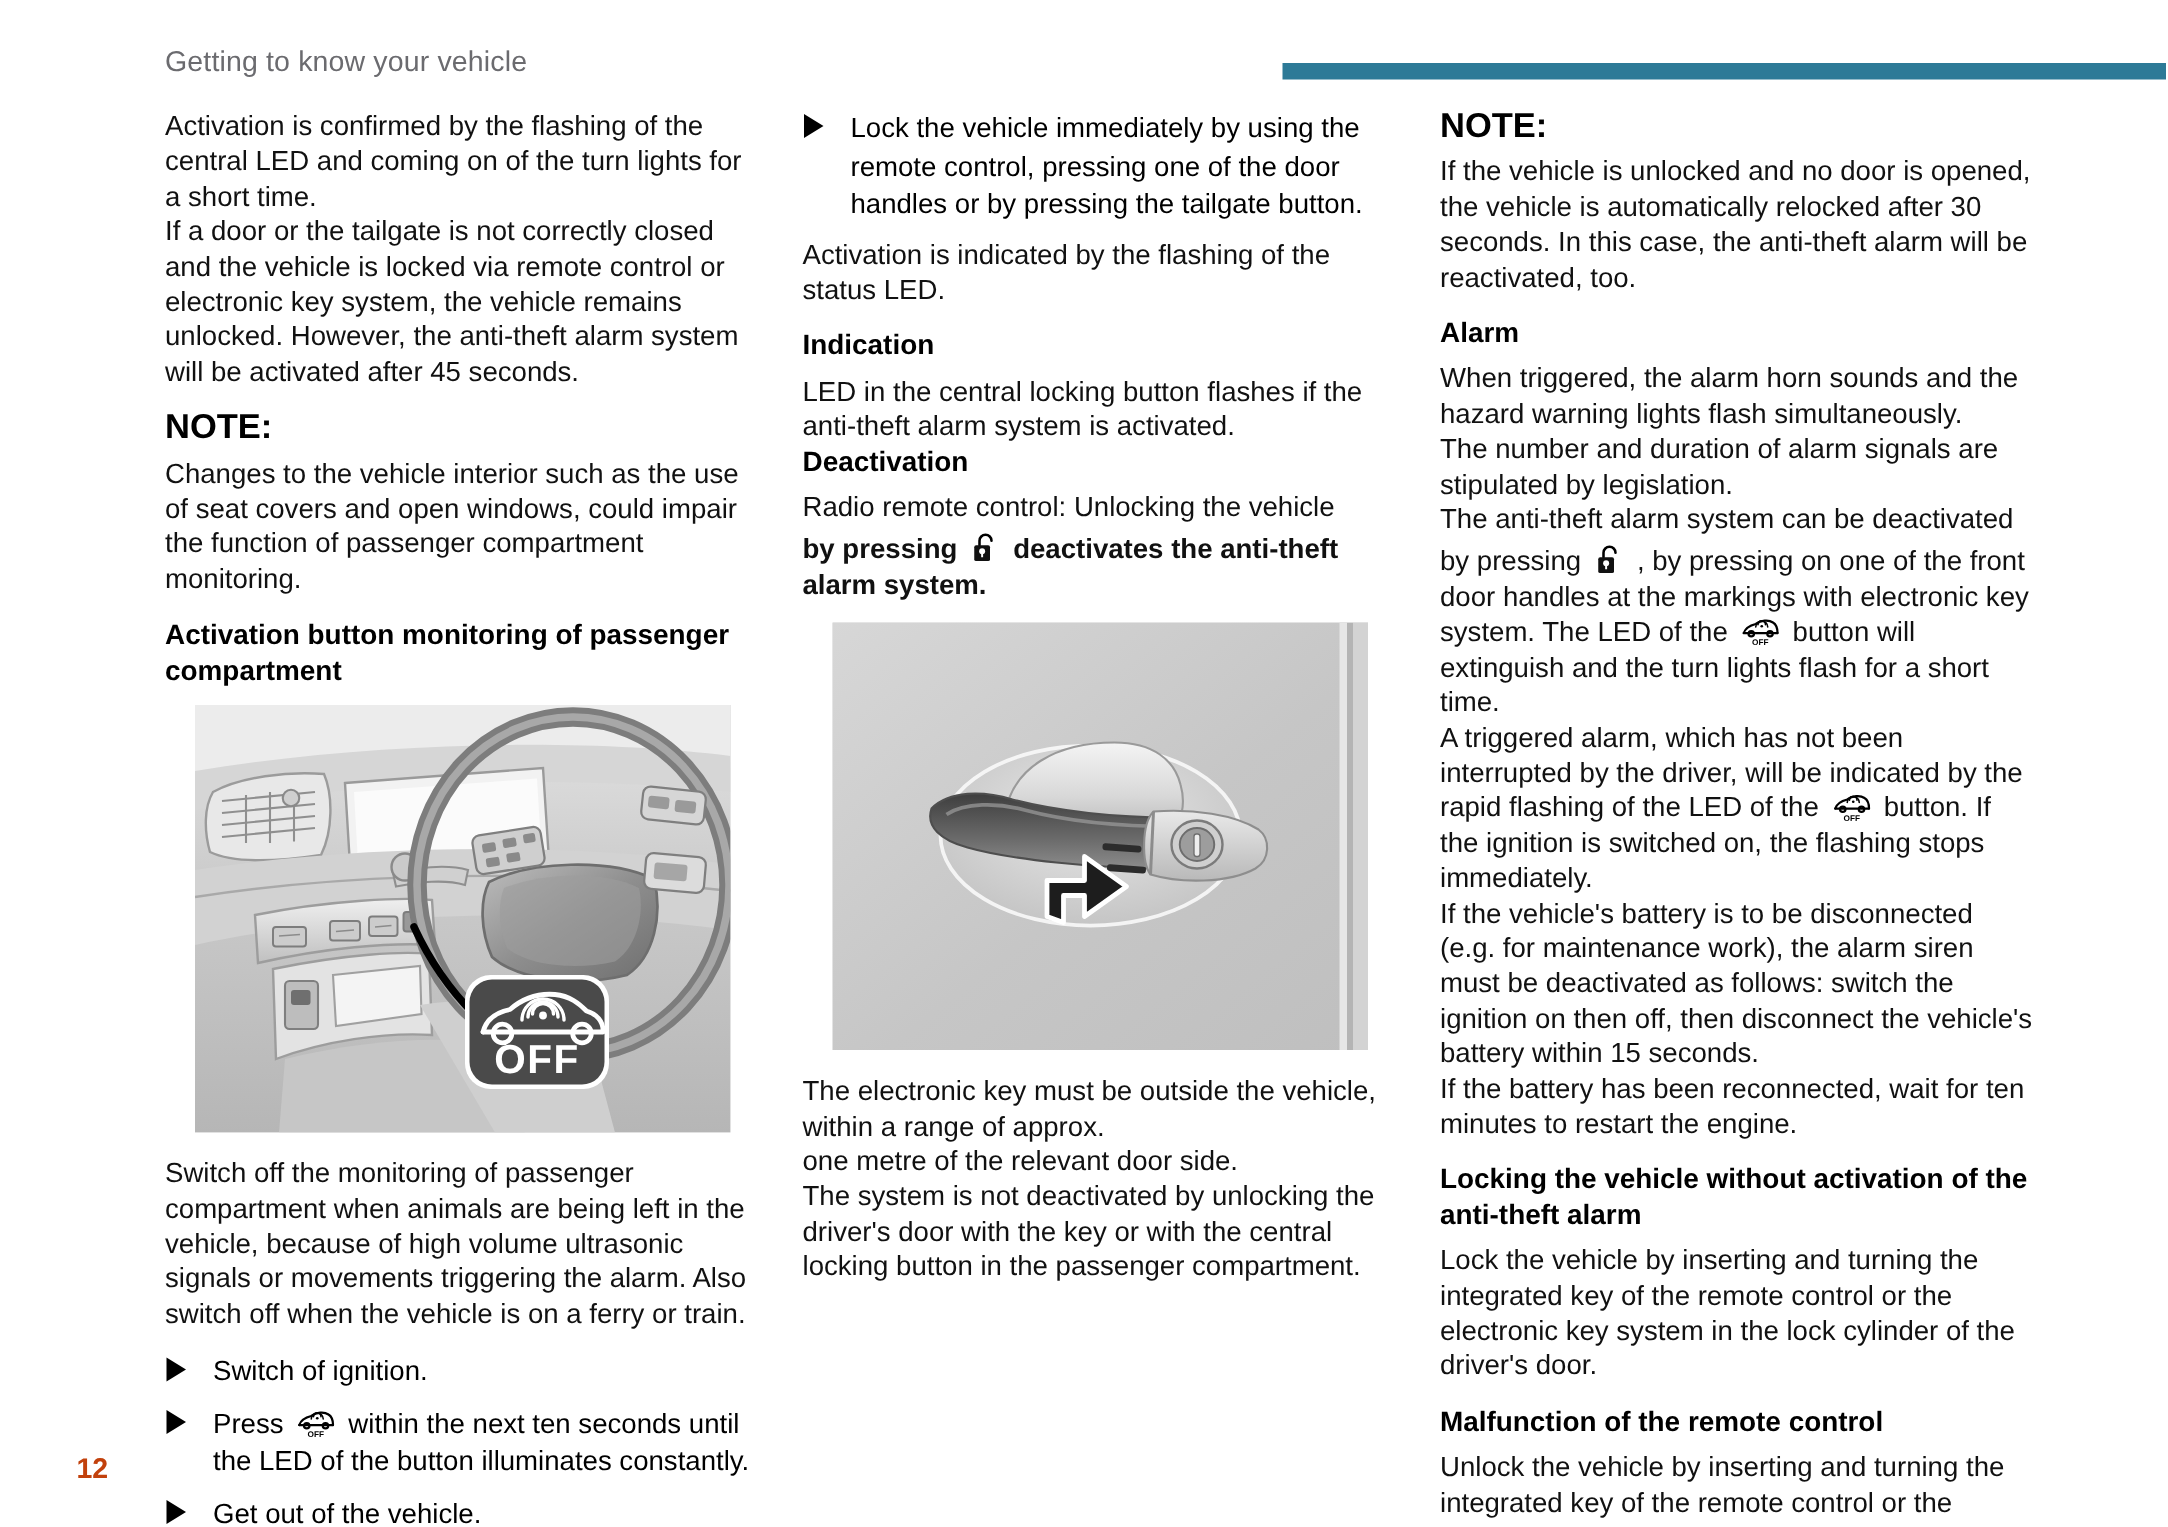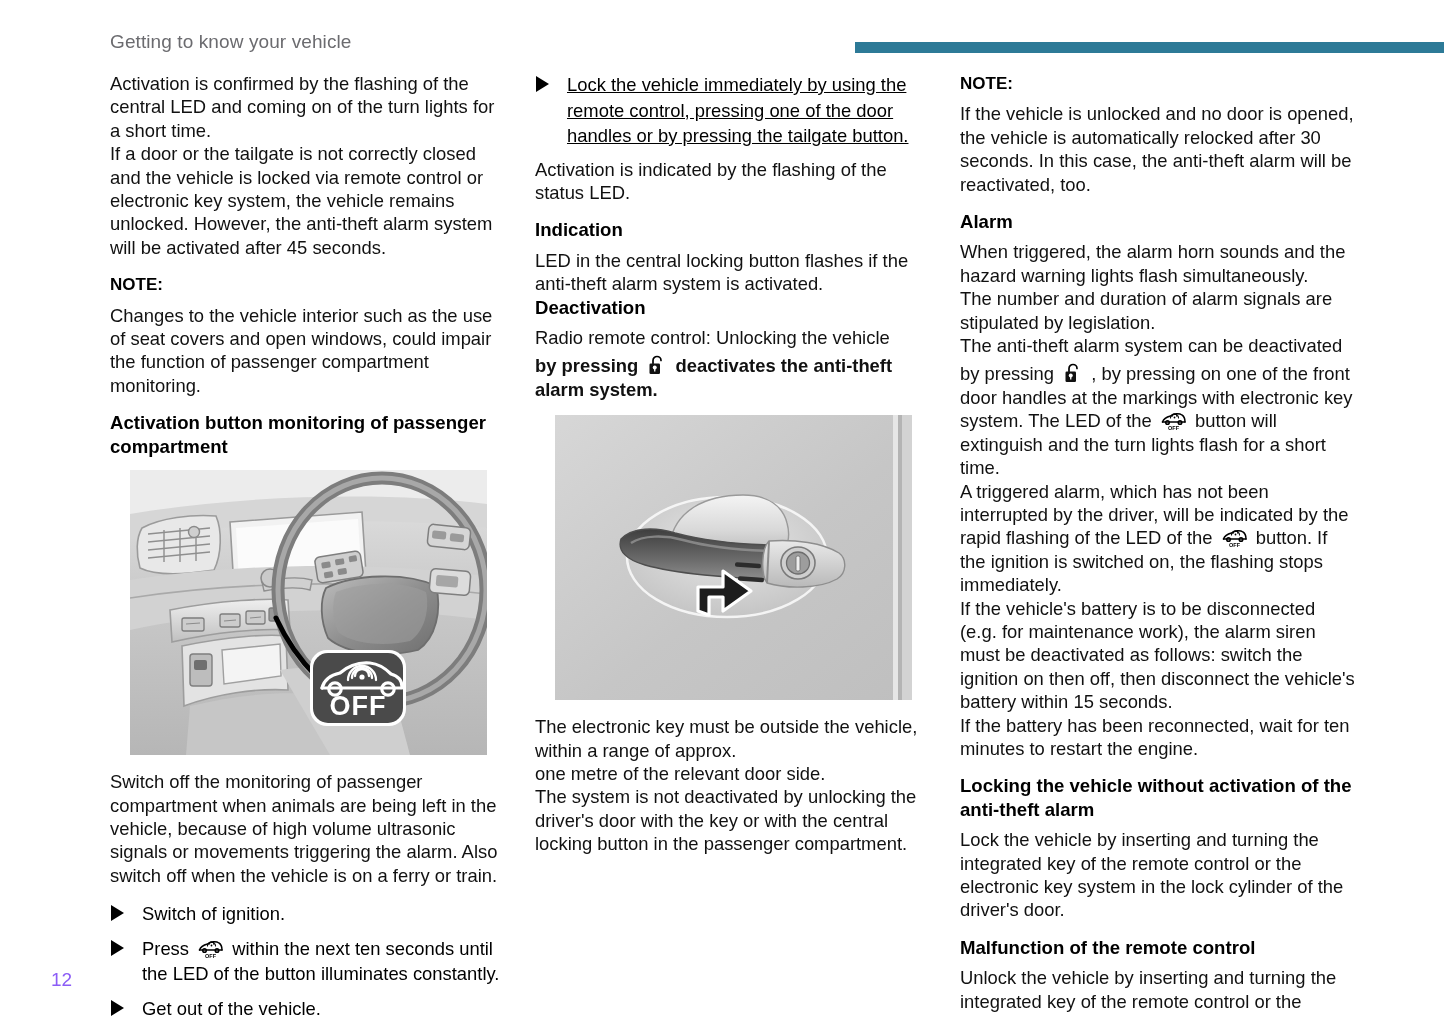--- a/index.html
+++ b/index.html
@@ -68,21 +68,21 @@
 
   h3.heading {
     margin: 0 0 7px 0;
     font-size: 18.6px;
     line-height: 23.4px;
     font-weight: bold;
     color: #000;
   }
 
   .note-label {
-    font-size: 17px;
+    font-size: 23px;
     line-height: 23.4px;
     font-weight: bold;
     margin: 0 0 7px 0;
   }
 
   
   ul.tri {
     list-style: none;
     margin: 0;
     padding: 0;
@@ -130,22 +130,22 @@
   
 
   
 
   
   .page-number {
     position: absolute;
     left: 51px;
     top: 969px;
     font-size: 19px;
-    font-weight: normal;
-    color: #8b5cf6;
+    font-weight: bold;
+    color: #c2410c;
   }
 </style>
 </head>
 <body>
 
 <div class="header">
   <div class="header-title">Getting to know your vehicle</div>
   <div class="header-rule"></div>
 </div>
 
@@ -305,21 +305,21 @@
       </li>
       <li>
         <span class="tri-mark"></span>
         <span>Get out of the vehicle.</span>
       </li>
     </ul>
   </div>
 
   <div class="col col-2">
 
-    <ul class="tri" style="margin-bottom:6px;text-decoration:underline;">
+    <ul class="tri" style="margin-bottom:6px;">
       <li>
         <span class="tri-mark"></span>
         <span>Lock the vehicle immediately by using the remote control, pressing one of the door handles or by pressing the tailgate button.</span>
       </li>
     </ul>
 
     <p class="para">Activation is indicated by the flashing of the status LED.</p>
 
     <h3 class="heading">Indication</h3>
     <p class="para-tight">LED in the central locking button flashes if the anti-theft alarm system is activated.</p>

